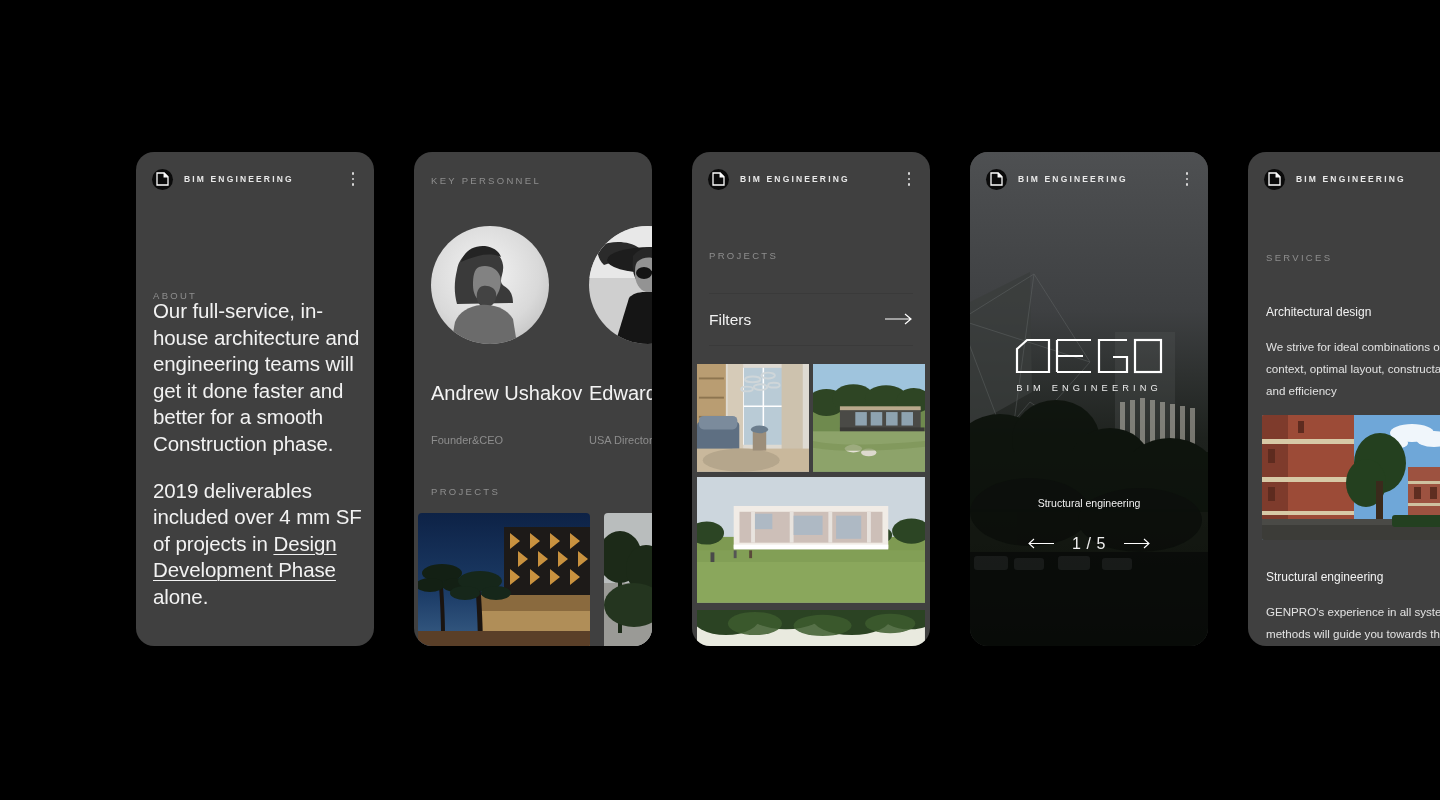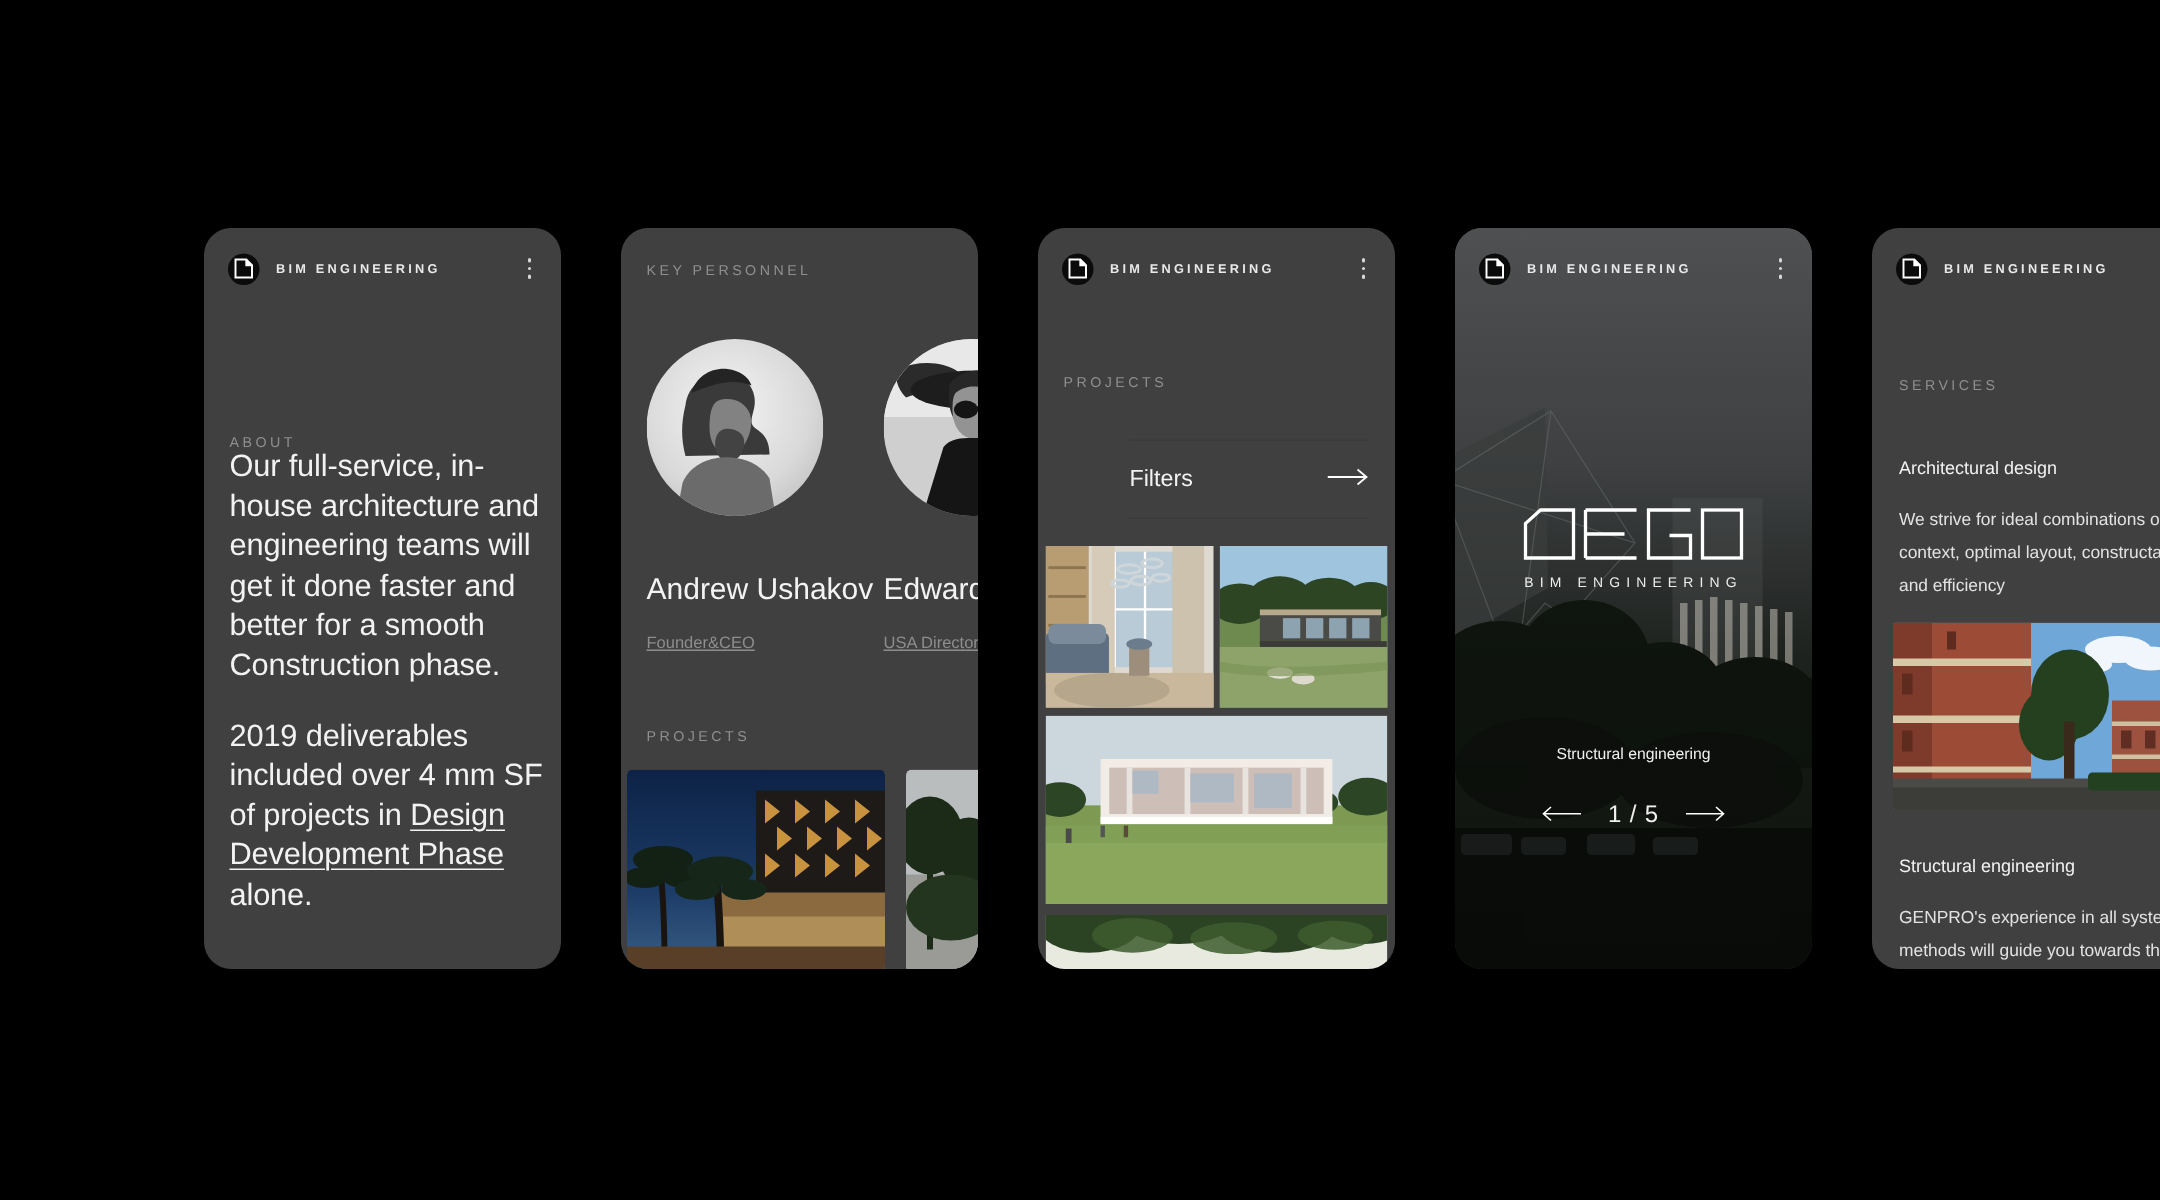--- a/index.html
+++ b/index.html
@@ -101,39 +101,38 @@
     background:#2a2a2a;
     filter:grayscale(1);
   }
   .pname {
     margin-top:38px;
     font-size:20px;
     color:#f3f3f3;
     white-space:nowrap;
   }
   .prole {
-    margin-top:18px;
+    margin-top:29px;
     font-size:11px;
     color:#8d8d8d;
     white-space:nowrap;
-    text-decoration:underline;
   }
   .c2-projgrid {
     position:absolute; left:0px; top:361px; right:0; bottom:0;
     display:flex; gap:14px; padding-left:4px;
   }
   .c2-thumb { width:172px; height:135px; border-radius:4px; overflow:hidden; flex:0 0 auto; position:relative; }
 
   
   .filterrow {
     position:absolute; left:17px; right:17px; top:141px;
     height:53px;
     border-top:1px solid #3a3a3a;
     border-bottom:1px solid #3a3a3a;
-    display:flex; align-items:center;margin-left:44px;
+    display:flex; align-items:center;
   }
   .filterlabel { font-size:15.5px; color:#f2f2f2; }
   .arrow-right { margin-left:auto; display:block; }
   .grid3 {
     position:absolute; left:5px; right:5px; top:212px; bottom:0;
     display:grid;
     grid-template-columns:1fr 1fr;
     grid-template-rows:110px 130px 1fr;
     gap:3px;
   }

